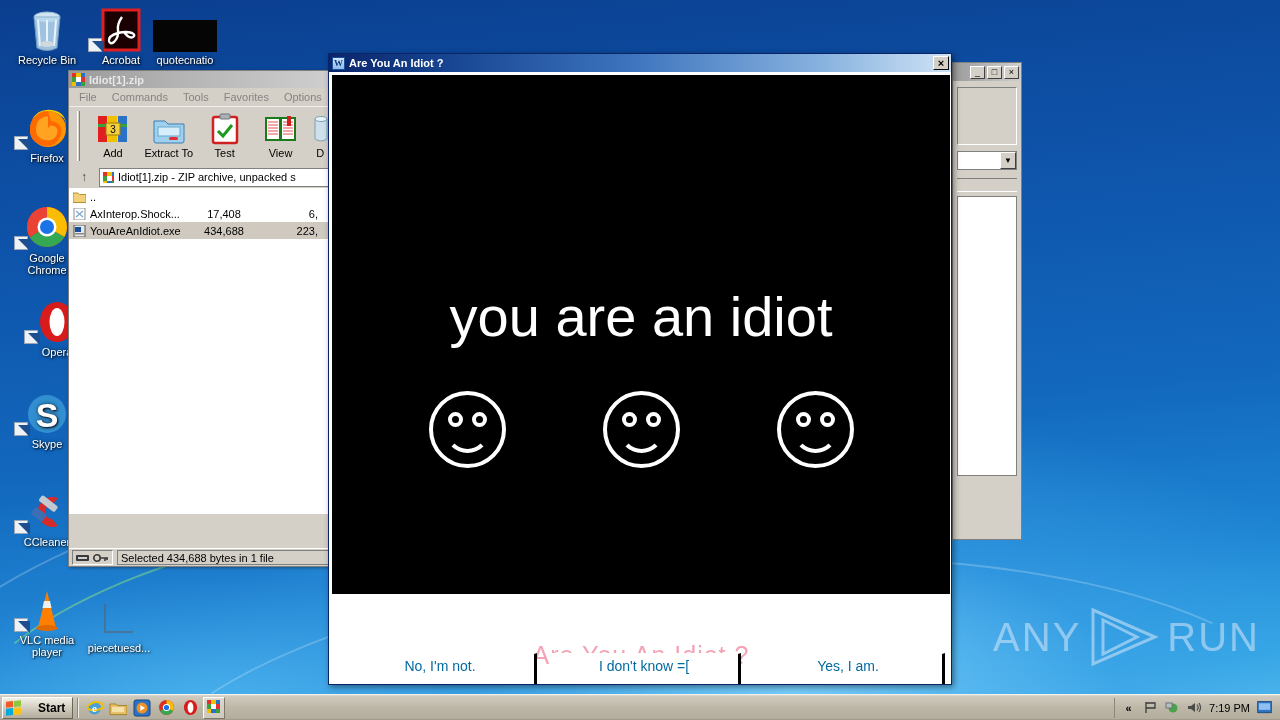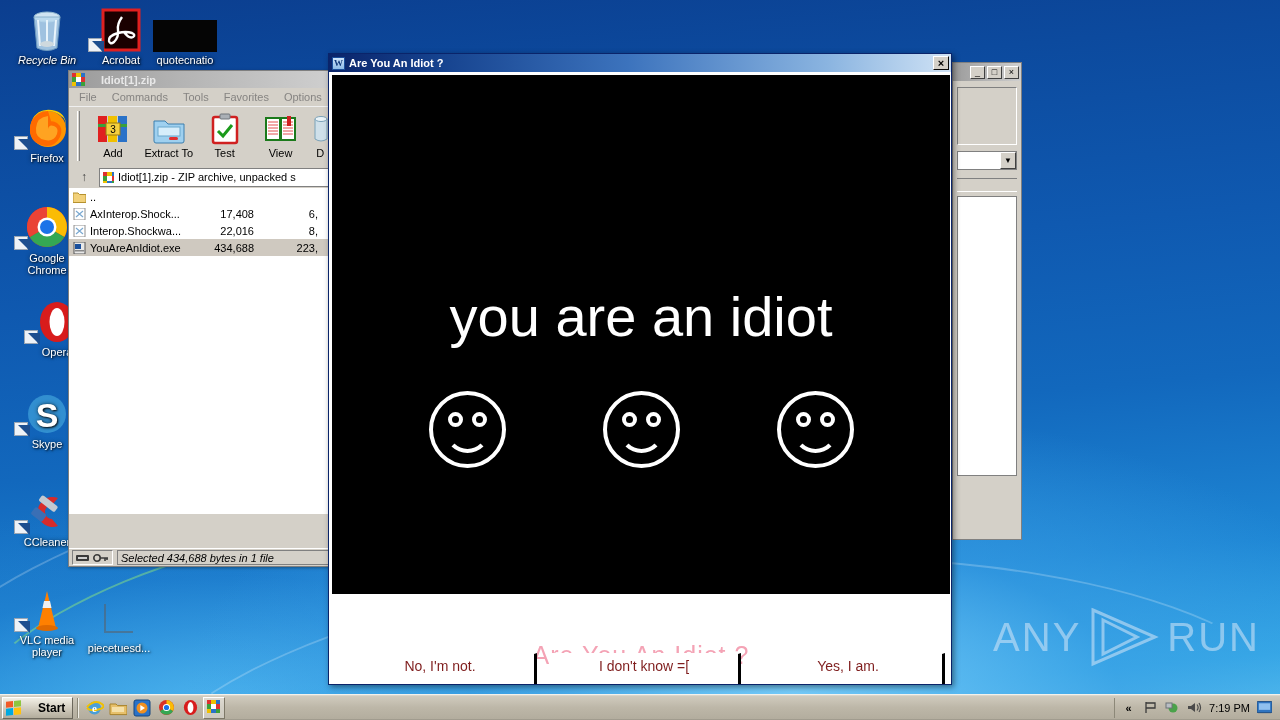--- a/index.html
+++ b/index.html
@@ -47,21 +47,21 @@
   }
 
   
   #winrar {
     position:absolute; left:68px; top:70px; width:265px; height:497px;
     background:#d4d0c8; border:1px solid #7f7f7f;
     box-shadow: 1px 1px 3px rgba(0,0,0,0.35);
     overflow:hidden; font-size:11px; color:#000;
   }
   #winrar .titlebar {
-    height:17px; display:flex; align-items:center; gap:16px; padding:0 3px;
+    height:17px; display:flex; align-items:center; gap:4px; padding:0 3px;
     background: linear-gradient(to right, #9b9b9b 0%, #b5b5b5 45%, #cfcfcf 100%);
     color:#e8e8e8; font-weight:bold; font-size:11px;
   }
   .rar-logo{
     width:13px;height:13px;flex:none;
     background:
       linear-gradient(#e03030,#e03030) 0 0/4px 4px no-repeat,
       linear-gradient(#f0c000,#f0c000) 4px 0/5px 4px no-repeat,
       linear-gradient(#2a72c8,#2a72c8) 9px 0/4px 4px no-repeat,
       linear-gradient(#3aa03a,#3aa03a) 0 4px/4px 5px no-repeat,
@@ -92,28 +92,28 @@
   }
   .hcell{
     border-right:1px solid #808080; border-bottom:1px solid #808080;
     border-top:1px solid #fff; border-left:1px solid #fff;
     display:flex;align-items:center; padding:0 4px; overflow:hidden; white-space:nowrap;
   }
   #winrar .filelist{ background:#fff; height:326px; font-size:11px; }
   .frow{ height:17px; display:flex; align-items:center; }
   .frow.sel{ background:#cfc9c0; }
   .fname{ width:125px; display:flex; align-items:center; gap:4px; padding-left:4px; overflow:hidden; white-space:nowrap;}
-  .fsize{ width:66px; text-align:right; padding-right:6px; }
+  .fsize{ width:66px; text-align:center; padding-right:6px; }
   .fpack{ width:64px; text-align:right; padding-right:6px; }
   #winrar .statusbar{
     position:absolute; left:0; bottom:0; width:100%; height:18px;
     display:flex; align-items:center; gap:4px; padding:0 3px; font-size:11px;
     border-top:1px solid #fff;
   }
-  .sb-pane{ border:1px solid #808080; border-right-color:#fff; border-bottom-color:#fff; height:15px; display:flex; align-items:center; padding:0 3px; gap:3px;font-style:italic;}
+  .sb-pane{ border:1px solid #808080; border-right-color:#fff; border-bottom-color:#fff; height:15px; display:flex; align-items:center; padding:0 3px; gap:3px;}
 
   
   #bgwin{
     position:absolute; left:952px; top:62px; width:70px; height:478px;
     background:#d4d0c8; border:1px solid #808080; overflow:hidden;
   }
   #bgwin .tbar{ height:18px; background:linear-gradient(to right,#9b9b9b,#cfcfcf); display:flex; justify-content:flex-end; align-items:center; gap:2px; padding-right:2px;}
   .wbtn{ width:15px;height:13px;background:#d4d0c8;border:1px solid #404040; border-top-color:#fff;border-left-color:#fff;
          display:flex;align-items:center;justify-content:center;font-size:9px;line-height:9px;}
   #bgwin .pane{ margin:6px 4px 0 4px; height:58px; border:1px solid #808080; border-right-color:#fff;border-bottom-color:#fff;}
@@ -175,21 +175,21 @@
   #idiot .whitepanel{ position:absolute; left:3px; top:543px; width:618px; height:88px; background:#fff; }
   #idiot .pinktext{
     text-align:center; color:#f4a3b5; font-size:25px; line-height:25px;
     font-family:"Liberation Sans", sans-serif; padding-top:46px; letter-spacing:1px;
   }
   #idiot .btnrow{
     position:absolute; left:16px; bottom:-3px; width:600px; height:34px;
     display:flex; gap:12px;
   }
   #idiot .dbtn{
-    flex:1; background:#fff; color:#7f1d1d; font-size:14px;
+    flex:1; background:#fff; color:#0369a1; font-size:14px;
     font-family:"Liberation Sans", sans-serif;
     display:flex; align-items:center; justify-content:center;
     border:1px solid #fff;
     border-right:3px solid #000; border-bottom:3px solid #000;
     padding-bottom:6px;
   }
 
   
   #taskbar{
     position:absolute; left:0; bottom:0; width:1280px; height:26px;
@@ -233,21 +233,21 @@
 </style>
 </head>
 <body>
 
 <div id="desktop">
 
   <div class="swoosh" style="left:-180px; top:470px; width:1100px; height:560px; transform:rotate(-9deg);"></div>
   <div class="swoosh green" style="left:-60px; top:520px; width:900px; height:400px; transform:rotate(-6deg);"></div>
   <div class="swoosh" style="left:120px; top:560px; width:1200px; height:430px; transform:rotate(-4deg);"></div>
 
-  <div class="dicon" style="left:10px; top:8px;font-style:italic;">
+  <div class="dicon" style="left:10px; top:8px;">
     <div class="glyph">
       <svg width="40" height="44" viewBox="0 0 40 44">
         <ellipse cx="20" cy="9" rx="13" ry="5" fill="#cfe4f2" stroke="#8fb6cf" stroke-width="1"></ellipse>
         <path d="M7 9 L10 40 Q20 45 30 40 L33 9 Z" fill="#b9d9ee" opacity="0.85" stroke="#7fa9c6"></path>
         <path d="M11 12 L13 38" stroke="#e8f4fb" stroke-width="2" fill="none"></path>
         <path d="M20 12 L20 38" stroke="#e8f4fb" stroke-width="2" fill="none"></path>
         <path d="M29 12 L27 38" stroke="#e8f4fb" stroke-width="2" fill="none"></path>
         <ellipse cx="20" cy="36" rx="7" ry="3" fill="#cfd9de"></ellipse>
       </svg>
     </div>
@@ -475,31 +475,20 @@
           <svg width="13" height="12" viewBox="0 0 13 12">
               <rect x="1" y="0" width="11" height="12" fill="#fff" stroke="#8f8f8f"></rect>
               <path d="M3 3 l7 6 M3 9 l7 -6" stroke="#7aa8d0" stroke-width="1.2"></path>
             </svg>
           <span>AxInterop.Shock...</span>
         </div>
         <div class="fsize">17,408</div>
         <div class="fpack">6,</div>
       </div>
 
-      <div class="frow">
-        <div class="fname">
-          <svg width="13" height="12" viewBox="0 0 13 12">
-              <rect x="1" y="0" width="11" height="12" fill="#fff" stroke="#8f8f8f"></rect>
-              <path d="M3 3 l7 6 M3 9 l7 -6" stroke="#7aa8d0" stroke-width="1.2"></path>
-            </svg>
-          <span>Interop.Shockwa...</span>
-        </div>
-        <div class="fsize">22,016</div>
-        <div class="fpack">8,</div>
-      </div>
 
       <div class="frow sel">
         <div class="fname">
           <svg width="13" height="12" viewBox="0 0 13 12">
               <rect x="1" y="0" width="11" height="12" fill="#e8e8e8" stroke="#555"></rect>
               <rect x="2" y="2" width="6" height="5" fill="#1a4f9c"></rect>
               <rect x="2" y="8" width="9" height="1.5" fill="#888"></rect>
             </svg>
           <span>YouAreAnIdiot.exe</span>
         </div>

